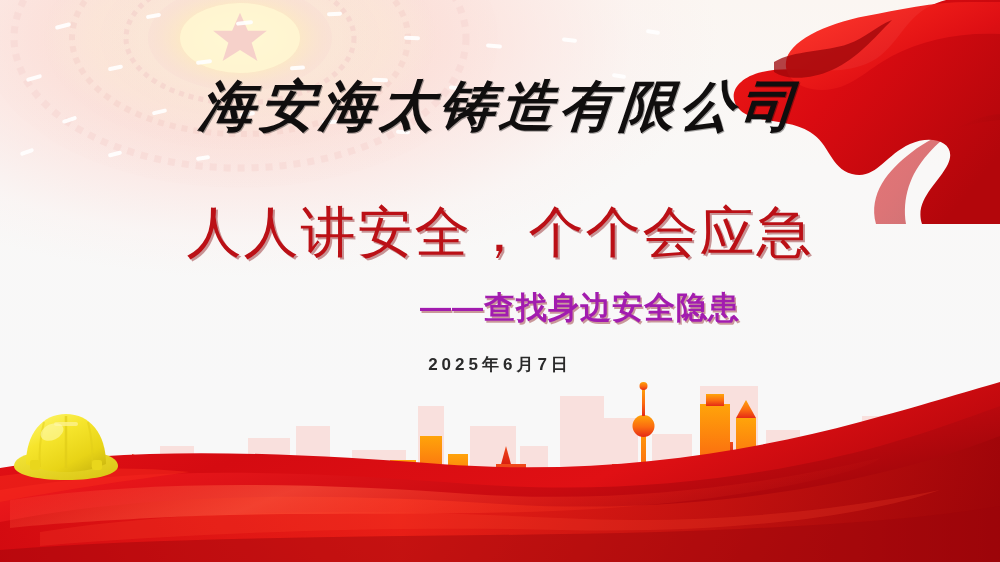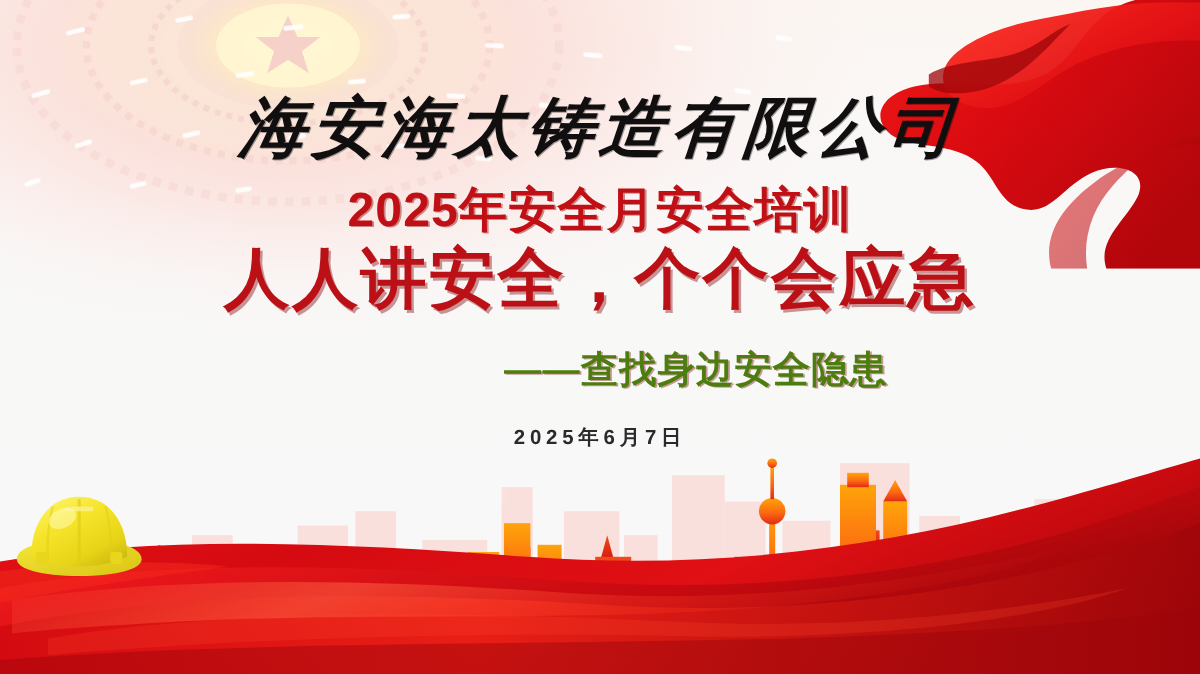--- a/index.html
+++ b/index.html
@@ -92,37 +92,37 @@
     color: #c01016;
     line-height: 1;
     text-shadow: 1.5px 1.5px 0 rgba(140,10,14,0.45);
   }
 
   #slogan {
     position: absolute;
     left: 0; top: 205px; width: 1000px;
     text-align: center;
     font-size: 55px;
-    font-weight: 700;
+    font-weight: 400;
     letter-spacing: 2px;
     color: #bb1016;
     line-height: 1;
     text-shadow: 2px 2px 0 rgba(130,8,12,0.42);
   }
 
   #tagline {
     position: absolute;
     left: 0; top: 292px; width: 1000px;
     text-align: center;
     padding-left: 160px;
     box-sizing: border-box;
     font-size: 31px;
     font-weight: 700;
     letter-spacing: 1px;
-    color: #4d7c0f;
+    color: #a21caf;
     line-height: 1;
     text-shadow: 1.5px 1.5px 0 rgba(130,8,12,0.4);
   }
 
   #event-date {
     position: absolute;
     left: 0; top: 356px; width: 1000px;
     text-align: center;
     font-size: 17px;
     font-weight: 700;
@@ -415,21 +415,20 @@
       <rect x="22" y="56" width="10" height="10" rx="2.5" fill="#E9D61C"></rect>
       <rect x="84" y="56" width="10" height="10" rx="2.5" fill="#E9D61C"></rect>
 
       <ellipse cx="44" cy="28" rx="12" ry="8" fill="#FFFBB8" opacity="0.55" transform="rotate(-25 44 28)"></ellipse>
     </svg>
   </div>
 
   <div id="text-block">
     <div id="company-title">海安海太铸造有限公司</div>
 
-    <div id="course-subtitle">2025年安全月安全培训</div>
 
     <div id="slogan">人人讲安全，个个会应急</div>
 
     <div id="tagline">——查找身边安全隐患</div>
 
     <div id="event-date">2025年6月7日</div>
 
   </div>
 
 </div>

